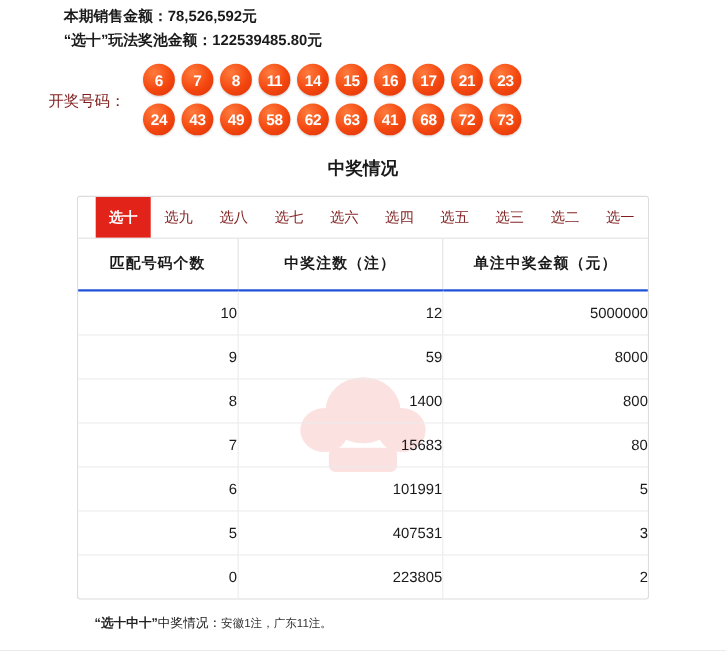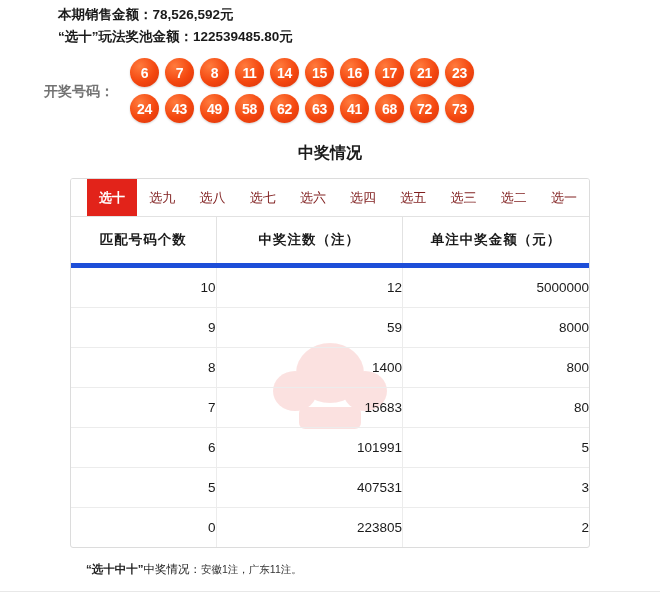--- a/index.html
+++ b/index.html
@@ -38,22 +38,22 @@
 
   
   .draw {
     display: flex;
     align-items: center;
     margin-top: 10px;
     padding-left: 44px;
   }
   .draw-label {
     font-size: 14px;
-    font-weight: bold;
-    color: #737373;
+    font-weight: normal;
+    color: #7f1d1d;
     width: 86px;
     flex: 0 0 86px;
     line-height: 20px;
   }
   .balls {
     display: flex;
     flex-direction: column;
     gap: 7px;
   }
   .ball-row {
@@ -131,21 +131,21 @@
     width: 100%;
     border-collapse: collapse;
     position: relative;
     z-index: 1;
   }
   table.prize th {
     font-size: 13.5px;
     font-weight: bold;
     color: #1a1a1a;
     padding: 14px 0;
-    border-bottom: 5px solid #1d4ed8;
+    border-bottom: 2px solid #1d4ed8;
     border-right: 1px solid #e2e2e2;
     text-align: center;
     background: transparent;
     letter-spacing: 1px;
   }
   table.prize th:last-child { border-right: none; }
   table.prize td {
     font-size: 13.5px;
     color: #1a1a1a;
     padding: 12px 0;

